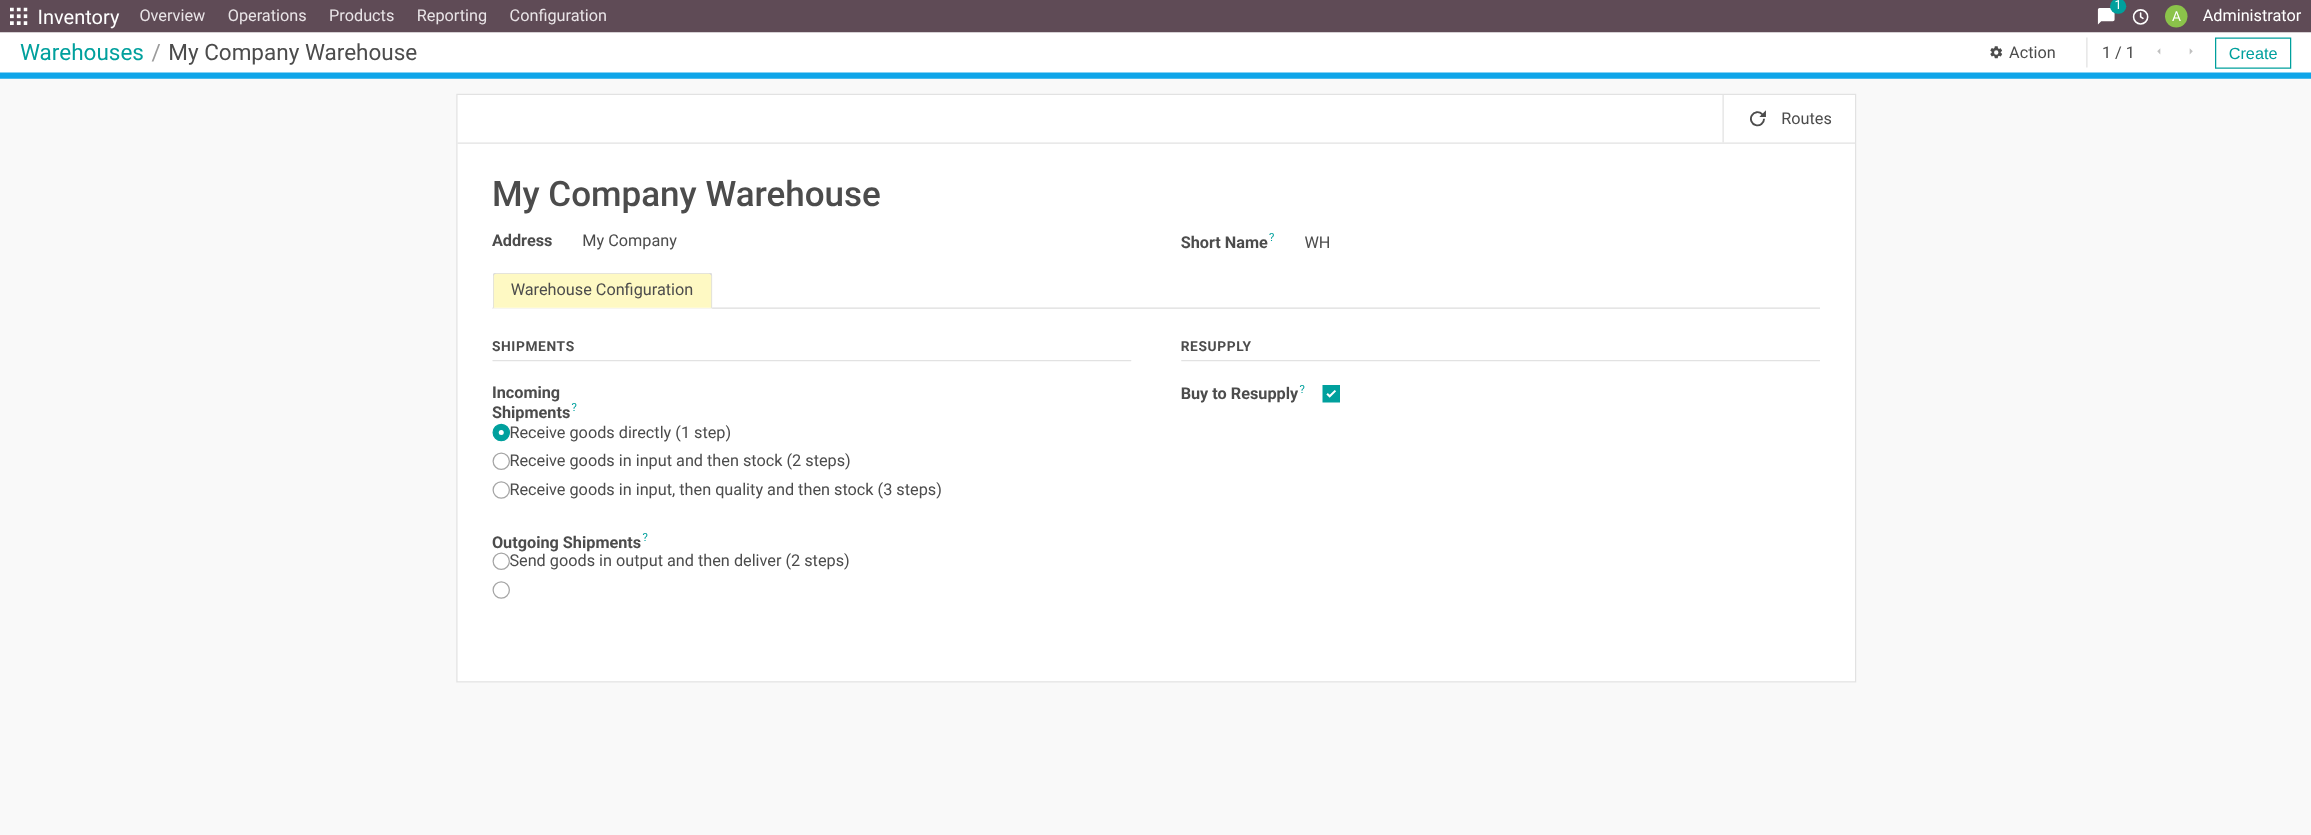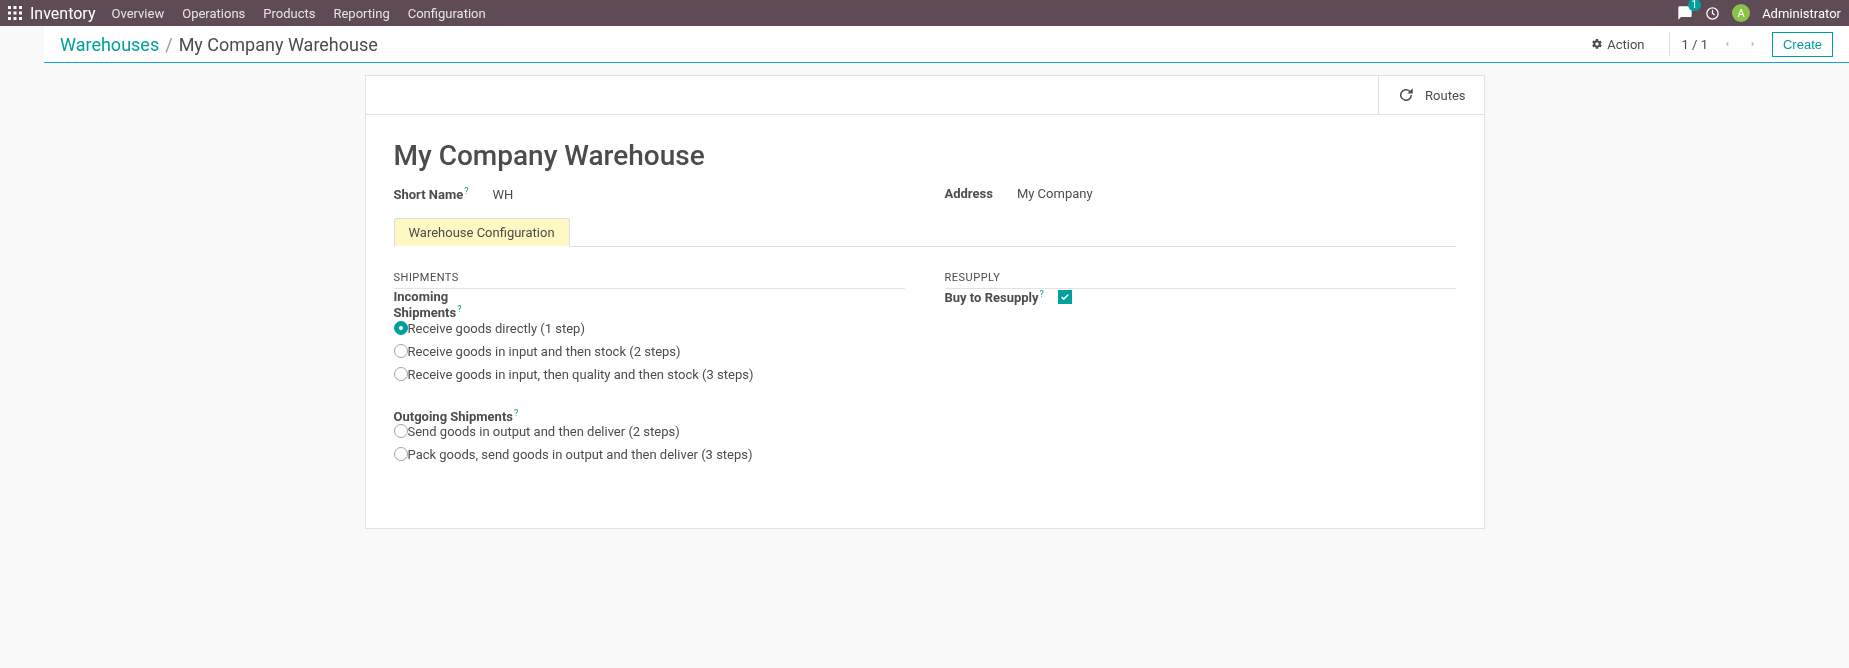--- a/index.html
+++ b/index.html
@@ -16,21 +16,21 @@
   .topnav .right { display: flex; align-items: center; gap: 12px; }
   .topnav .msg-icon { position: relative; cursor: pointer; display:inline-flex; align-items:center; }
   .topnav .msg-icon svg { width: 16px; height: 16px; }
   .topnav .badge { position: absolute; top: -6px; right: -8px; background: #00a09d; color: #fff; border-radius: 8px; font-size: 10px; padding: 0 4px; line-height: 12px; min-width: 12px; text-align:center; }
   .topnav .clock-icon { cursor: pointer; display:inline-flex; }
   .topnav .clock-icon svg { width: 15px; height: 15px; }
   .topnav .avatar { width: 18px; height: 18px; border-radius: 50%; background: #8bc34a; display: inline-flex; align-items: center; justify-content: center; font-size: 11px; color:#fff; cursor:pointer; }
   .topnav .username { cursor: pointer; }
 
   
-  .cp { background: #fff; border-bottom: 1px solid #0ea5e9; display: flex; align-items: center; padding: 8px 16px; height: 37px; margin-left: 44px; }
+  .cp { background: #fff; border-bottom: 5px solid #0ea5e9; display: flex; align-items: center; padding: 8px 16px; height: 37px; }
   .breadcrumb { font-size: 18px; color: #4c4c4c; display:flex; align-items:center; gap:6px;}
   .breadcrumb a { color: #00a09d; text-decoration: none; cursor:pointer;}
   .breadcrumb .sep { color: #9b9b9b; }
   .cp .spacer { flex: 1; }
   .action-btn { display: inline-flex; align-items: center; gap: 4px; font-size: 13px; color: #4c4c4c; cursor: pointer; margin-right: 12px; }
   .action-btn svg { width: 12px; height: 12px; }
   .divider-v { width: 1px; height: 24px; background: #e2e2e2; margin: 0 12px; }
   .pager { font-size: 13px; color: #4c4c4c; display:flex; align-items:center; gap:12px;justify-content:center;}
   .pager-arrow { color: #c0c0c0; cursor: pointer; padding: 2px;}
   .btn-create { border: 1px solid #00a09d; color: #00a09d; background: #fff; padding: 4px 10px; font-size: 13px; cursor: pointer; margin-left: 12px; }
@@ -52,21 +52,21 @@
   .help-q { color:#00a09d; font-size:9px; vertical-align: super; cursor:help; font-weight:normal; margin-left:1px;}
   .fld-value { font-size:13px; color:#4c4c4c; margin-left: 18px;}
 
   
   .tabs { margin-top: 14px; margin-left:-28px; margin-right:-28px; padding-left: 28px; padding-right:28px;}
   .tab-list { display:flex; border-bottom:1px solid #ddd;}
   .tab { border:1px solid #ddd; border-bottom:1px solid #fff; padding:6px 14px; margin-bottom:-1px; background:#fef9c3; font-size:13px; cursor:pointer; border-radius: 3px 3px 0 0;}
   .tab-pane { padding-top: 24px; display:flex; gap:40px;}
   .pane-col { flex:1; }
 
-  .group-title { font-size:11px; font-weight:400; letter-spacing:0.5px; color:#4c4c4c; border-bottom:1px solid #e2e2e2; padding-bottom:4px; margin-bottom:0;}
+  .group-title { font-size:11px; font-weight:700; letter-spacing:0.5px; color:#4c4c4c; border-bottom:1px solid #e2e2e2; padding-bottom:4px; margin-bottom:18px;}
 
   .radio-field { display:flex; margin-bottom: 18px; flex-direction: column; }
   .radio-field .lbl-cell { width:125px; font-weight:700; font-size:13px; padding-top:0; }
   .radio-field .opts-cell { flex:1; }
   .opt { display:flex; align-items:center; gap:0; margin-bottom:8px; font-size:13px; cursor:pointer;}
   .radio { width:14px; height:14px; border-radius:50%; border:1px solid #a5a5a5; display:inline-flex; align-items:center; justify-content:center; flex-shrink:0;}
   .radio.checked { border-color:#00a09d; background:#00a09d;}
   .radio.checked::after { content:""; width:4px; height:4px; border-radius:50%; background:#fff;}
 
   .check-field { display:flex; align-items:center; gap: 14px;}
@@ -159,28 +159,28 @@
       <span>Routes</span>
     </div>
   </div>
 
   <div class="sheet">
     <div class="title-big">My Company Warehouse</div>
 
     <div class="row-fields">
       <div class="col">
         <div class="fld">
+          <span class="fld-label">Address</span>
+          <span class="fld-value">My Company</span>
+        </div>
+      </div>
+      <div class="col">
+        <div class="fld">
           <span class="fld-label"><span>Short Name</span><span class="help-q">?</span></span>
           <span class="fld-value">WH</span>
-        </div>
-      </div>
-      <div class="col">
-        <div class="fld">
-          <span class="fld-label">Address</span>
-          <span class="fld-value">My Company</span>
         </div>
       </div>
     </div>
 
     <div class="tabs">
       <div class="tab-list">
         <div class="tab">Warehouse Configuration</div>
       </div>
 
       <div class="tab-pane">
@@ -208,21 +208,20 @@
 
           <div class="radio-field">
             <div class="lbl-cell"><span>Outgoing Shipments</span><span class="help-q">?</span></div>
             <div class="opts-cell">
               <div class="opt">
                   <span class="radio"></span>
                   <span>Send goods in output and then deliver (2 steps)</span>
                 </div>
               <div class="opt">
                   <span class="radio"></span>
-                  <span>Pack goods, send goods in output and then deliver (3 steps)</span>
                 </div>
             </div>
           </div>
         </div>
 
         <div class="pane-col">
           <div class="group-title">RESUPPLY</div>
           <div class="check-field">
             <span class="lbl-cell"><span>Buy to Resupply</span><span class="help-q">?</span></span>
             <span class="checkbox">

